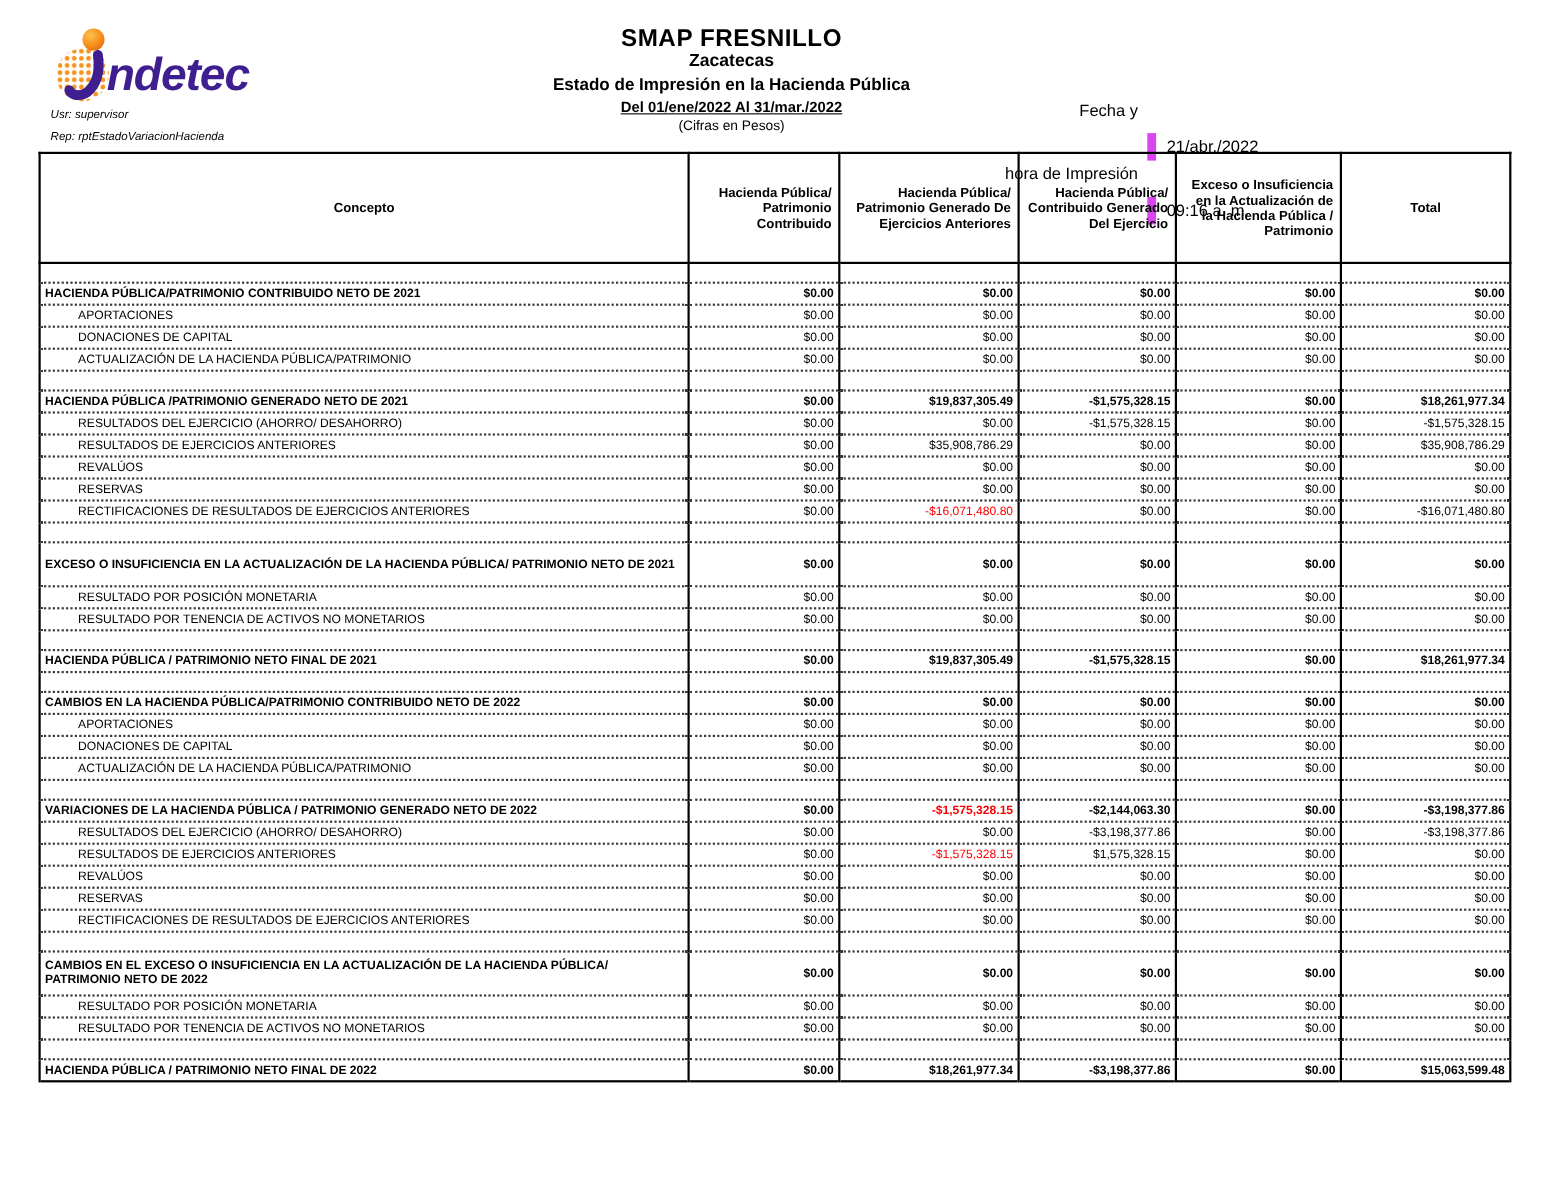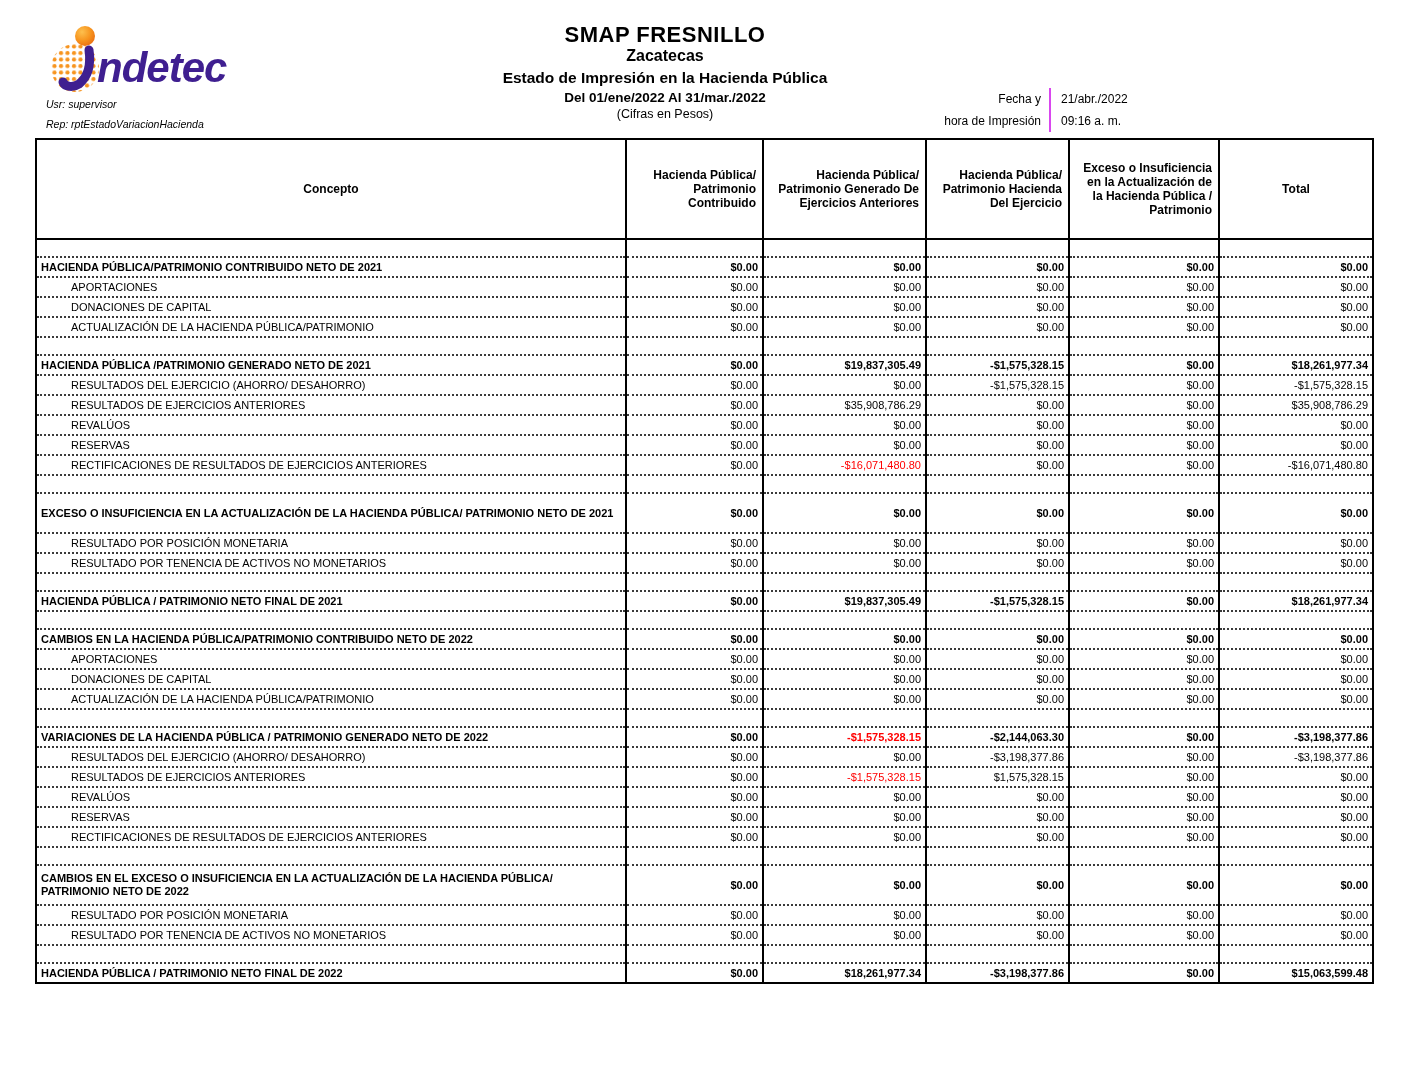--- a/index.html
+++ b/index.html
@@ -17,30 +17,30 @@
   .meta-left { position: absolute; left: 46px; top: 99px; font-size: 10.5px; line-height: 1; font-style: italic; }
   .meta-left div { margin-bottom: 9px; }
 
   .title-block {
     position: absolute; left: 35px; top: 22px; width: 1260px;
     text-align: center; line-height: 1.15;
   }
   .title-block .t1 { font-size: 22px; font-weight: bold; letter-spacing: .5px; }
   .title-block .t2 { font-size: 16px; font-weight: bold; }
   .title-block .t3 { font-size: 15.5px; font-weight: bold; margin-top: 3px; }
-  .title-block .t4 { font-size: 13.5px; font-weight: bold; margin-top: 3px; }
+  .title-block .t4 { font-size: 13.5px; font-weight: bold; margin-top: 3px; text-decoration: underline; }
   .title-block .t5 { font-size: 12.5px; font-weight: normal; margin-top: 2px; }
 
   .print-block {
     position: absolute; right: 36px; top: 88px;
     display: grid; grid-template-columns: auto auto;
-    font-size: 12px;
+    font-size: 15px;
   }
   .print-block .lbl { text-align: right; padding: 4px 8px 4px 0; }
-  .print-block .val { border-left: 2px solid #d946ef; padding: 4px 0 4px 10px; min-width: 95px; }
+  .print-block .val { border-left: 8px solid #d946ef; padding: 4px 0 4px 10px; min-width: 95px; margin-top: 33px; }
 
   
   table.report {
     position: absolute; left: 35px; top: 138px;
     width: 1337px;
     border-collapse: collapse;
     table-layout: fixed;
     font-size: 11px;
   }
   table.report, table.report th { border: 2px solid #000; }
@@ -127,21 +127,21 @@
       <col style="width:163px">
       <col style="width:143px">
       <col style="width:150px">
       <col style="width:154px">
     </colgroup>
     <thead>
       <tr>
         <th class="h-concepto">Concepto</th>
         <th class="h-num">Hacienda Pública/ Patrimonio Contribuido</th>
         <th class="h-num">Hacienda Pública/ Patrimonio Generado De Ejercicios Anteriores</th>
-        <th class="h-num">Hacienda Pública/ Patrimonio Hacienda Del Ejercicio</th>
+        <th class="h-num">Hacienda Pública/ Contribuido Generado Del Ejercicio</th>
         <th class="h-num">Exceso o Insuficiencia en la Actualización de la Hacienda Pública / Patrimonio</th>
         <th class="h-total">Total</th>
       </tr>
     </thead>
     <tbody id="report-body">
         <tr class="blank">
           <td></td>
           <td class="money"></td>
           <td class="money"></td>
           <td class="money"></td>

